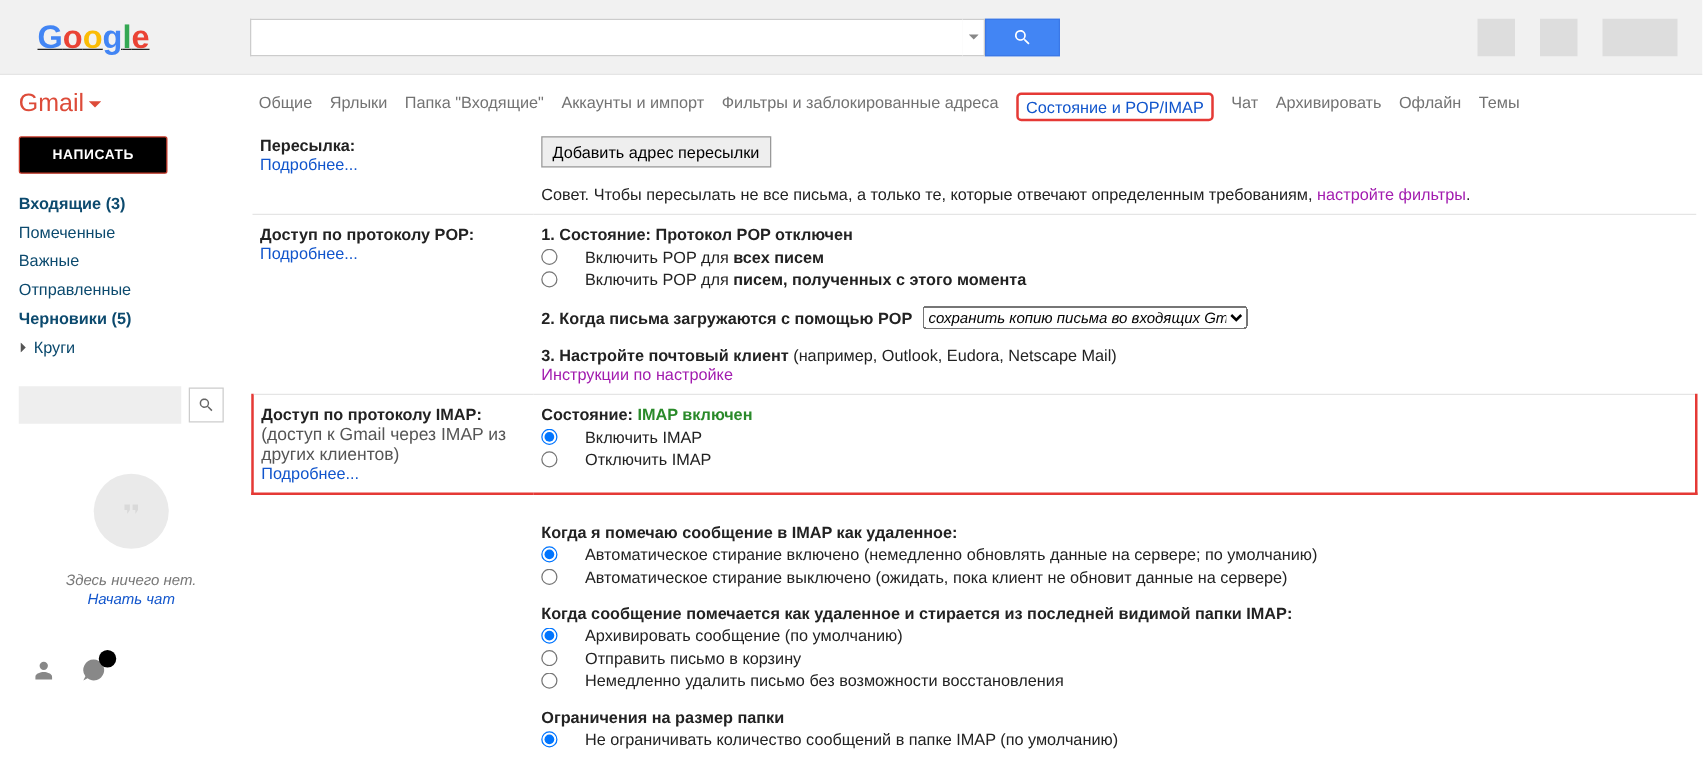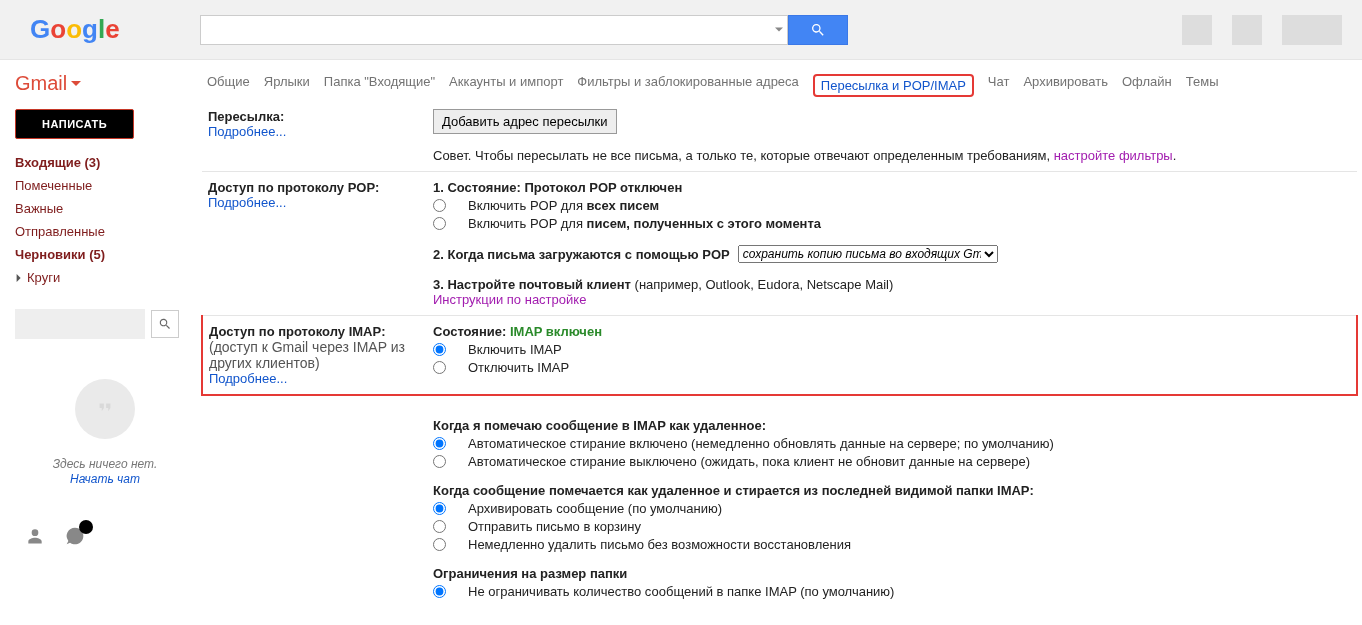--- a/index.html
+++ b/index.html
@@ -1,21 +1,21 @@
 <!DOCTYPE html>
 <html><head>
 <meta charset="utf-8">
 <style>
   * { box-sizing: border-box; }
   body { margin:0; font-family: Arial, sans-serif; font-size:13px; color:#222; background:#fff; width:1362px; }
   a { color:#a21caf; text-decoration:none; cursor:pointer; }
 
   
   .topbar { height:60px; background:#f1f1f1; border-bottom:1px solid #e5e5e5; display:flex; align-items:center; padding-left:30px; }
-  .logo-wrap { width:170px; }
+  .logo-wrap { width:170px;text-decoration:underline; }
   .google-logo { font-size:26px; font-weight:bold; }
   .google-logo span:nth-child(1){color:#4285F4}
   .google-logo span:nth-child(2){color:#EA4335}
   .google-logo span:nth-child(3){color:#FBBC05}
   .google-logo span:nth-child(4){color:#4285F4}
   .google-logo span:nth-child(5){color:#34A853}
   .google-logo span:nth-child(6){color:#EA4335}
   .search-wrap { display:flex; align-items:stretch; }
   .search-input { width:570px; height:30px; border:1px solid #ccc; border-right:none; padding:3px 6px; font-size:14px; }
   .search-drop { width:18px; border:1px solid #ccc; border-left:none; display:flex; align-items:center; justify-content:center; background:#fff; }
@@ -26,21 +26,21 @@
   .tr-box { width:30px; height:30px; background:#ddd; }
   .tr-box.wide { width:60px; }
 
   
   .layout { display:flex; }
   .sidebar { width:195px; padding:12px 0 0 15px; }
   .gmail-logo { color:#dd4b39; font-size:20px; font-weight:400; display:flex; align-items:center; gap:4px; margin-bottom:14px; cursor:pointer;}
   .gmail-logo svg{width:10px;height:10px;fill:#dd4b39}
   .compose-btn { background:#000000; color:#fff; font-size:11px; font-weight:bold; letter-spacing:.5px; padding:8px 26px; border:1px solid #c53727; border-radius:2px; cursor:pointer; margin-bottom:12px; display:inline-block;}
   .nav-list { list-style:none; margin:0; padding:0; }
-  .nav-list li { padding:4px 0; font-size:13px; color:#7f1d1d; cursor:pointer; }
+  .nav-list li { padding:4px 0; font-size:13px; color:#0c4a6e; cursor:pointer; }
   .nav-list li.bold { font-weight:bold; }
   .nav-list li.circ { display:flex; align-items:center; gap:4px; }
   .nav-list li.circ svg{width:8px;height:8px;fill:#555}
   .contact-row { display:flex; align-items:center; margin-top:20px; gap:6px; padding-right:8px;}
   .contact-box { width:130px; height:30px; background:#eee; }
   .contact-search { width:28px; height:28px; border:1px solid #ccc; display:flex; align-items:center; justify-content:center; cursor:pointer;}
   .contact-search svg{width:14px;height:14px;fill:#666}
   .hangout-wrap { text-align:center; margin-top:40px;font-style:italic; }
   .hangout-icon { width:60px; height:60px; border-radius:50%; background:#eaeaea; margin:0 auto 18px; display:flex; align-items:center; justify-content:center; }
   .hangout-icon svg{width:26px;height:26px;fill:#d9d9d9}
@@ -163,21 +163,21 @@
   </div>
 
   <div class="main">
 
     <div class="tabs">
       <a>Общие</a>
       <a>Ярлыки</a>
       <a>Папка "Входящие"</a>
       <a>Аккаунты и импорт</a>
       <a>Фильтры и заблокированные адреса</a>
-      <span class="tab-highlight">Пересылка и POP/IMAP</span>
+      <span class="tab-highlight">Состояние и POP/IMAP</span>
       <a>Чат</a>
       <a>Архивировать</a>
       <a>Офлайн</a>
       <a>Темы</a>
     </div>
 
     <table class="settings-table">
 
       <tbody>
           <tr>

